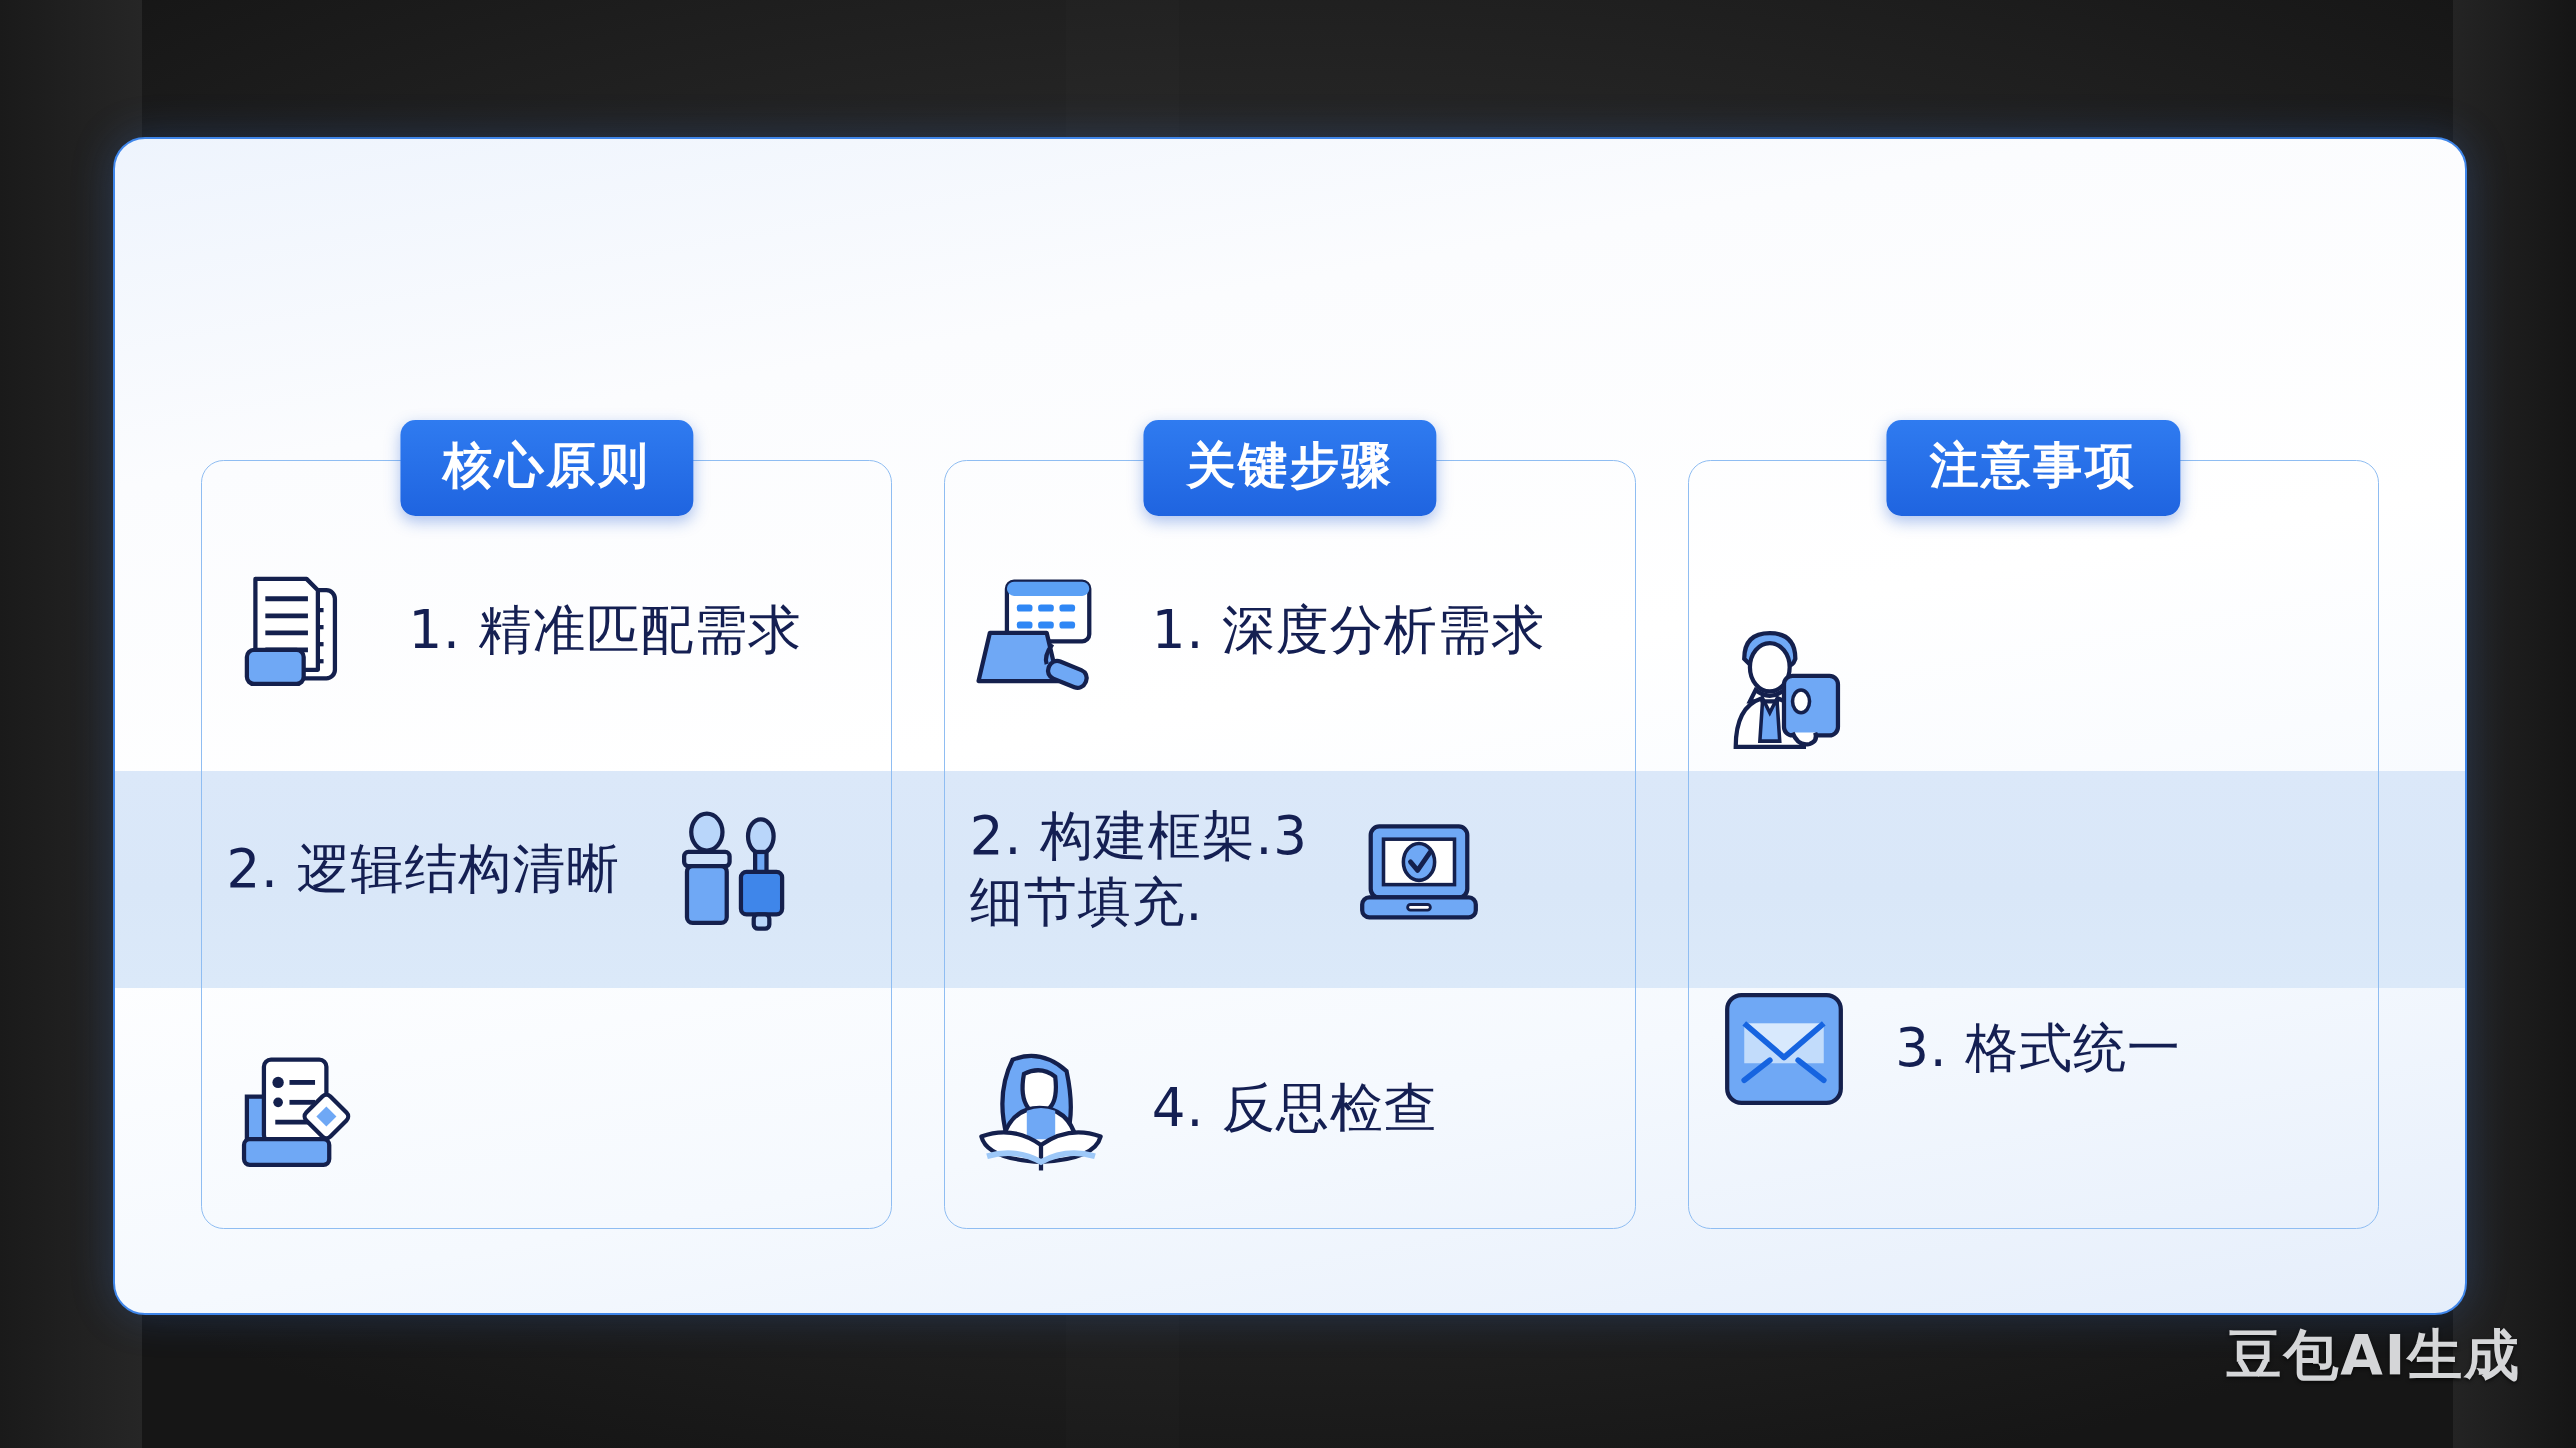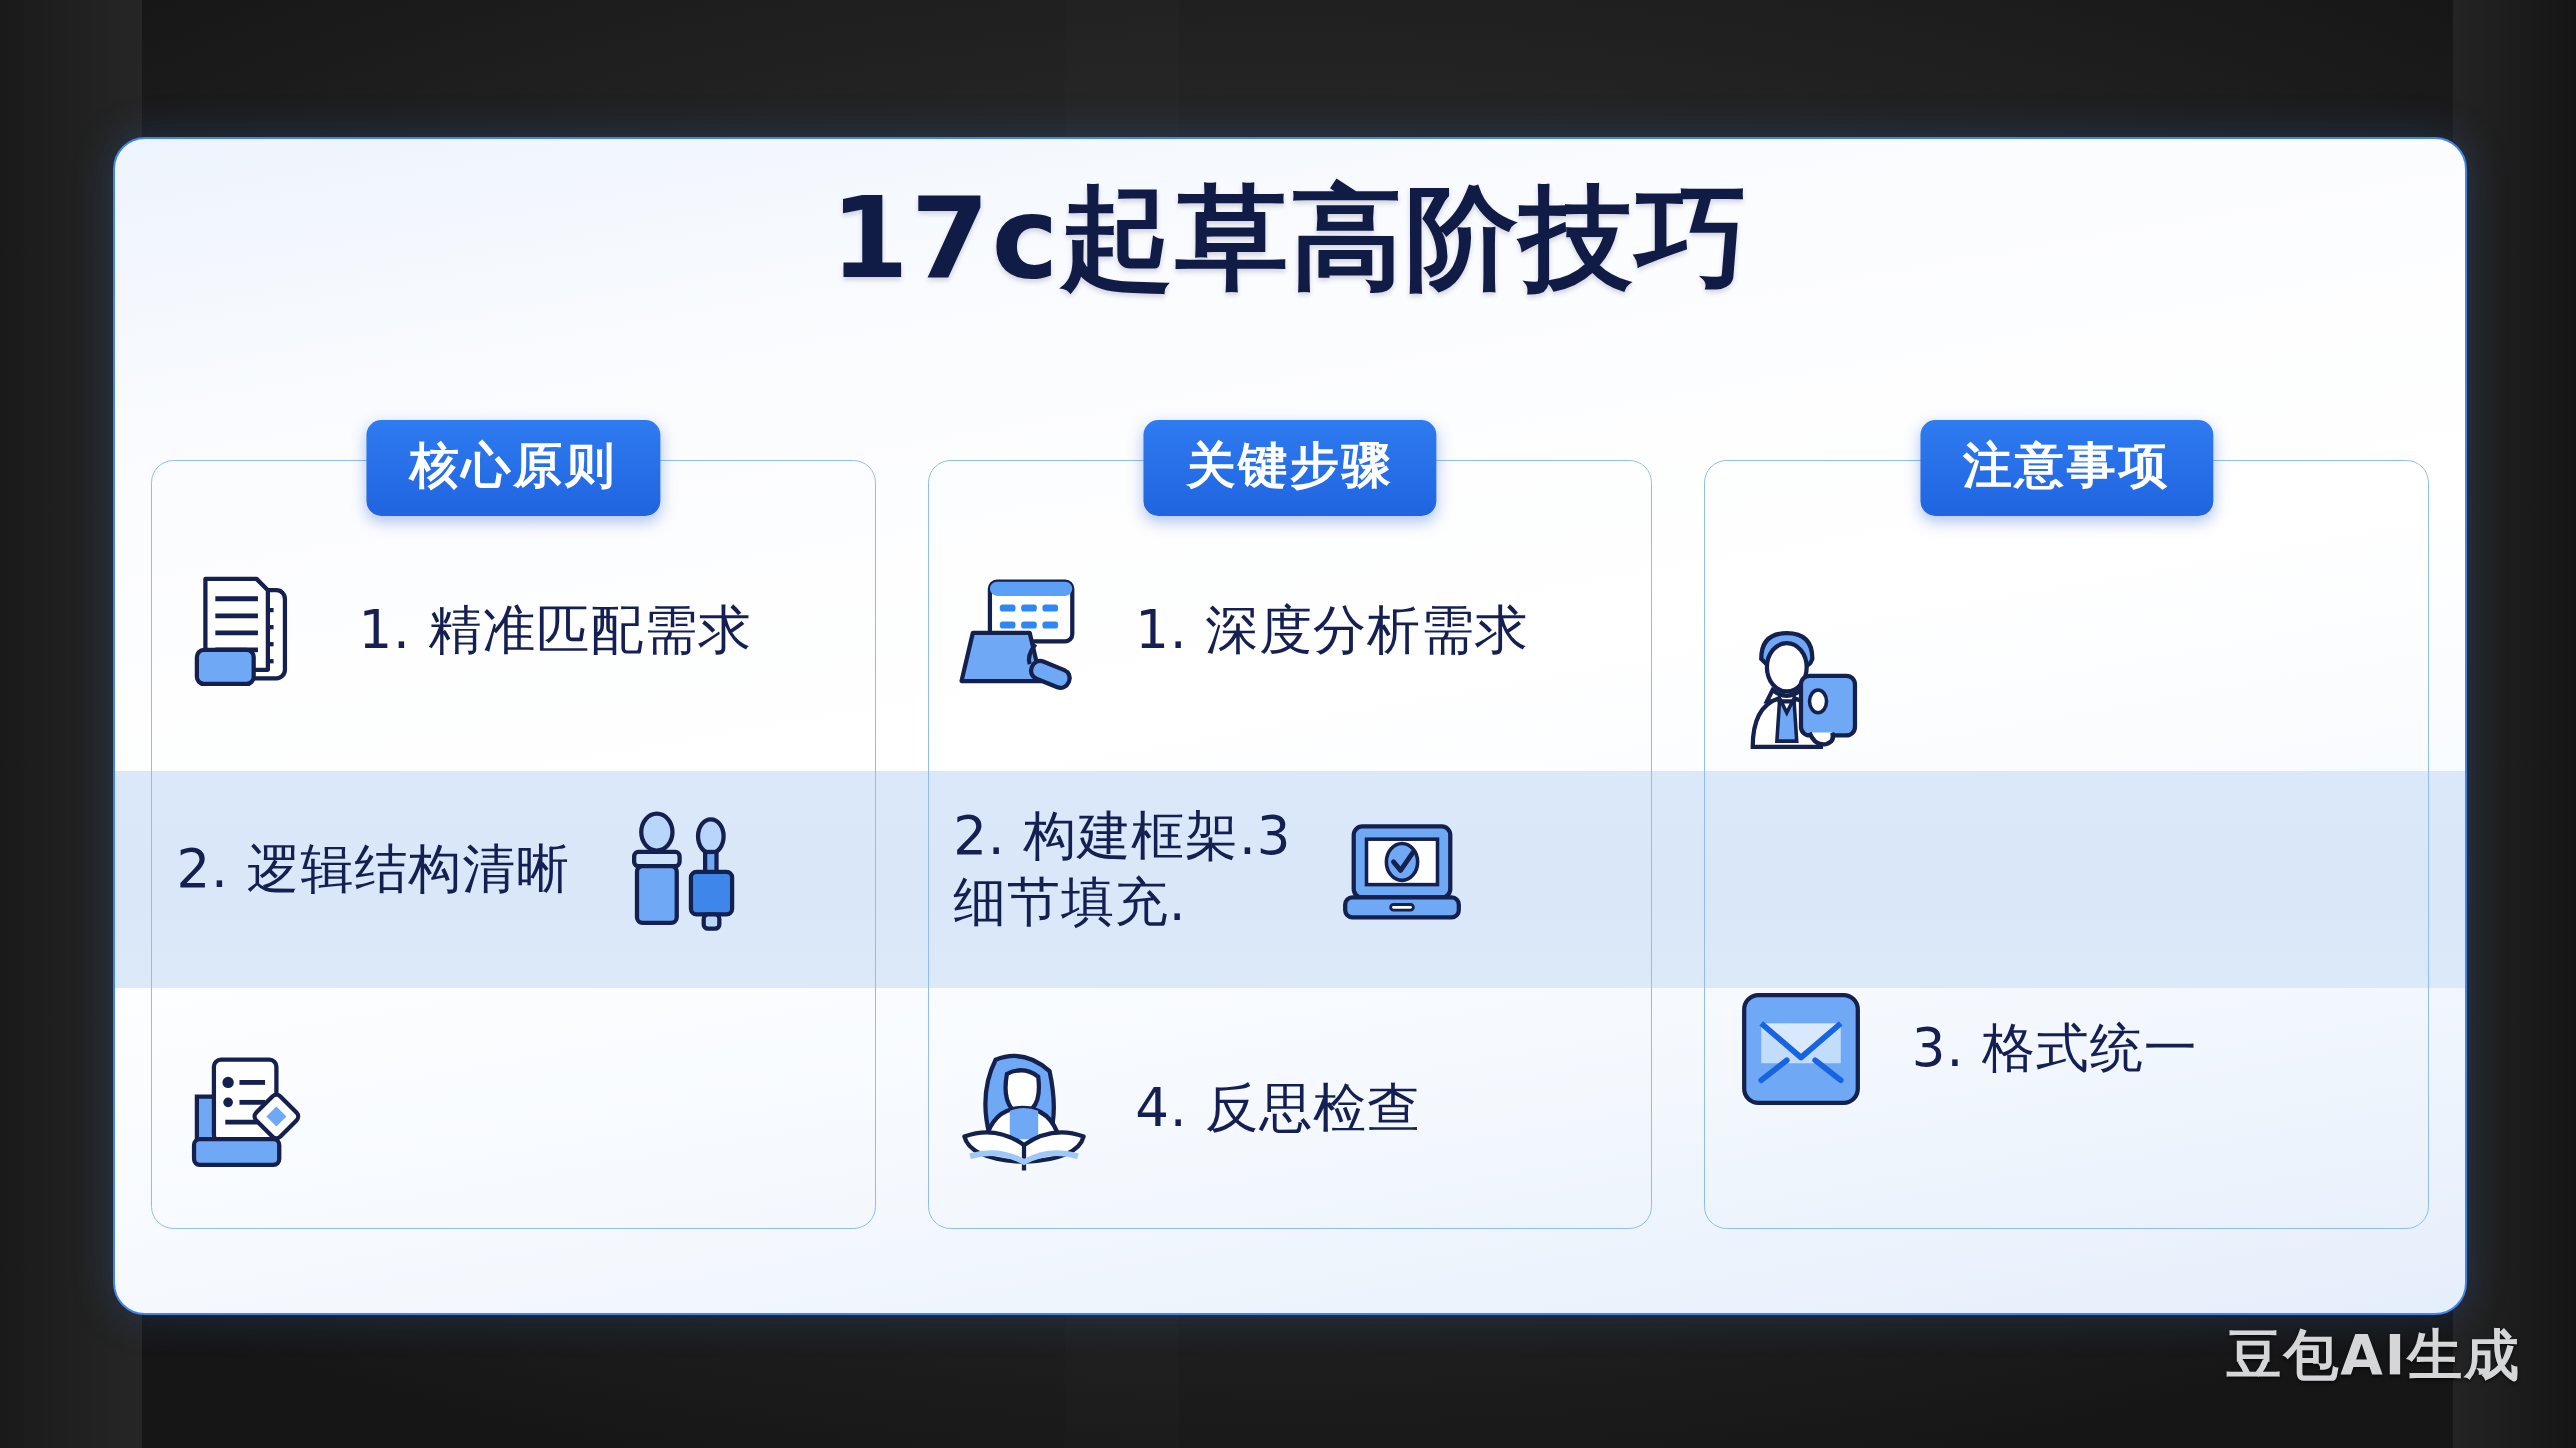--- a/index.html
+++ b/index.html
@@ -71,21 +71,21 @@
   
   .columns {
     position: absolute;
     left: 0;
     right: 0;
     top: 321px;
     height: 769px;
     display: flex;
     justify-content: center;
     gap: 52px;
-    padding: 0 36px;
+    padding: 0 86px;
     box-sizing: border-box;
   }
   .column {
     position: relative;
     flex: 1 1 0;
     border: 1.9px solid #8fbdf2;
     border-radius: 22.6px;
     box-sizing: border-box;
     background: transparent;
   }
@@ -159,21 +159,20 @@
 <div id="stage">
 
   <div class="bg-band b1"></div>
   <div class="bg-band b3"></div>
   <div class="bg-band b2"></div>
 
   <div id="card">
 
     <div class="stripe"></div>
 
-    <div class="title">17c起草高阶技巧</div>
 
     <div class="columns">
 
       <div class="column">
         <div class="col-badge">核心原则</div>
         <div class="col-rows">
 
           <div class="row">
             <div class="row-icon">
               <svg viewBox="0 0 100 100">

